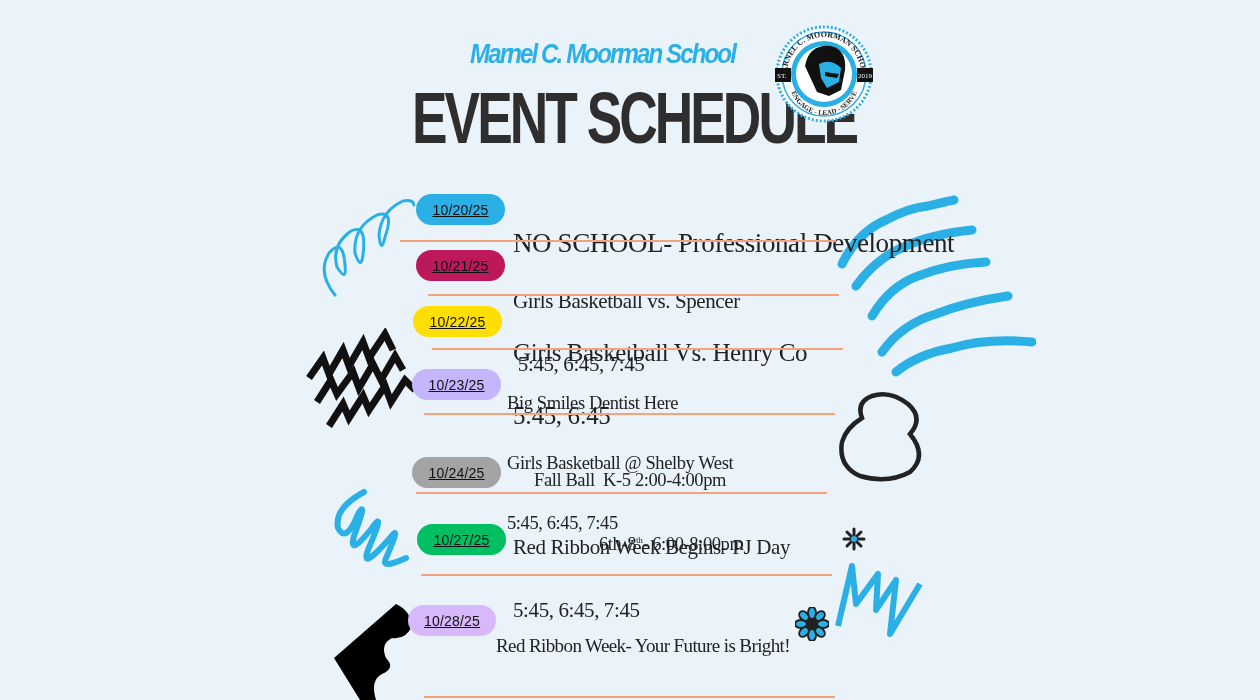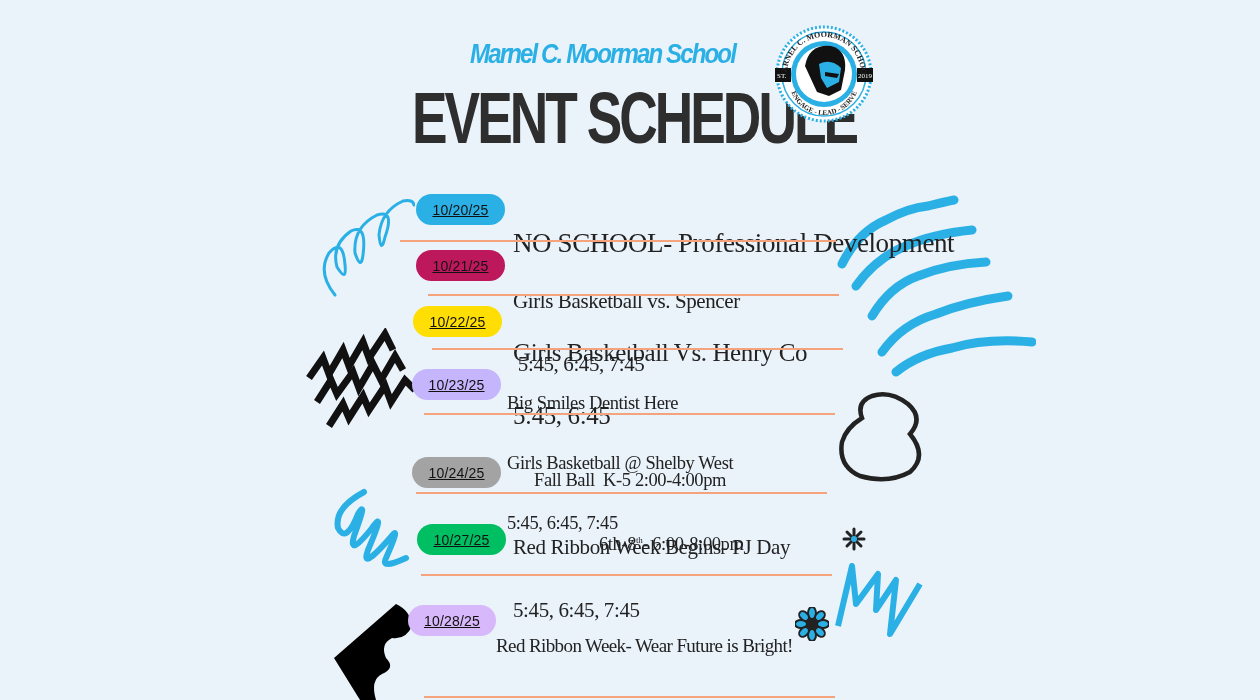--- a/index.html
+++ b/index.html
@@ -171,17 +171,17 @@
 
 <div class="pill" style="left: 417px; top: 524px; width: 89px; background: rgb(0, 191, 99);">10/27/25</div>
 <div class="event-text" style="left:513px;top:495px;font-size:21px;line-height:21px;">
   <div>Red Ribbon Week Begins- PJ Day</div>
   <div>5:45, 6:45, 7:45</div>
 </div>
 <div class="divider" style="left:421px;top:574px;width:411px;"></div>
 
 <div class="pill" style="left: 408px; top: 605px; width: 88px; background: rgb(215, 184, 250);">10/28/25</div>
 <div class="event-text" style="left:496px;top:595px;font-size:19px;line-height:20.5px;letter-spacing:-0.6px;">
-  <div>Red Ribbon Week- Wear Future is Bright!</div>
+  <div>Red Ribbon Week- Your Future is Bright!</div>
   <div>Wear Bright/Neon Colors!</div>
   
 </div>
 <div class="divider" style="left:424px;top:696px;width:411px;"></div>
 
 </body></html>

